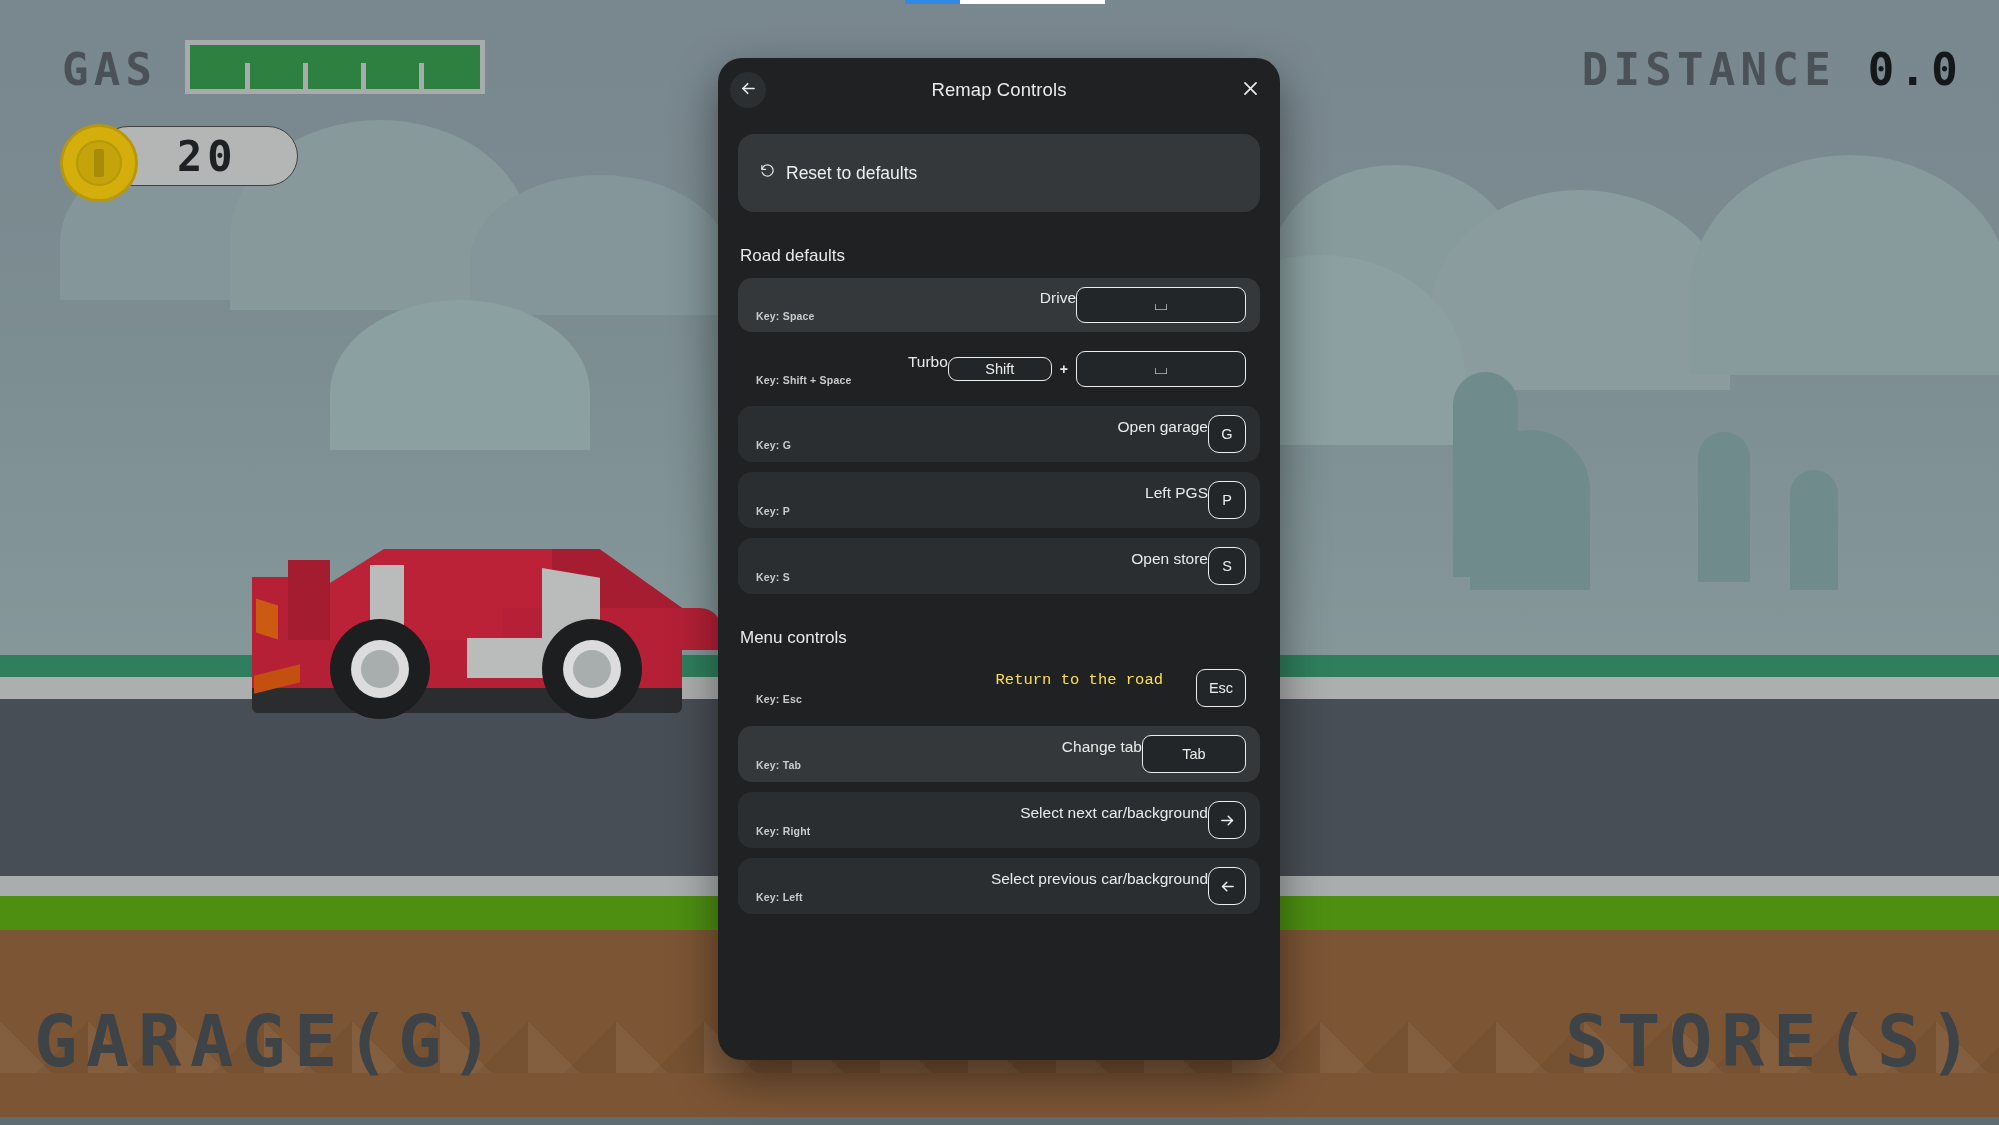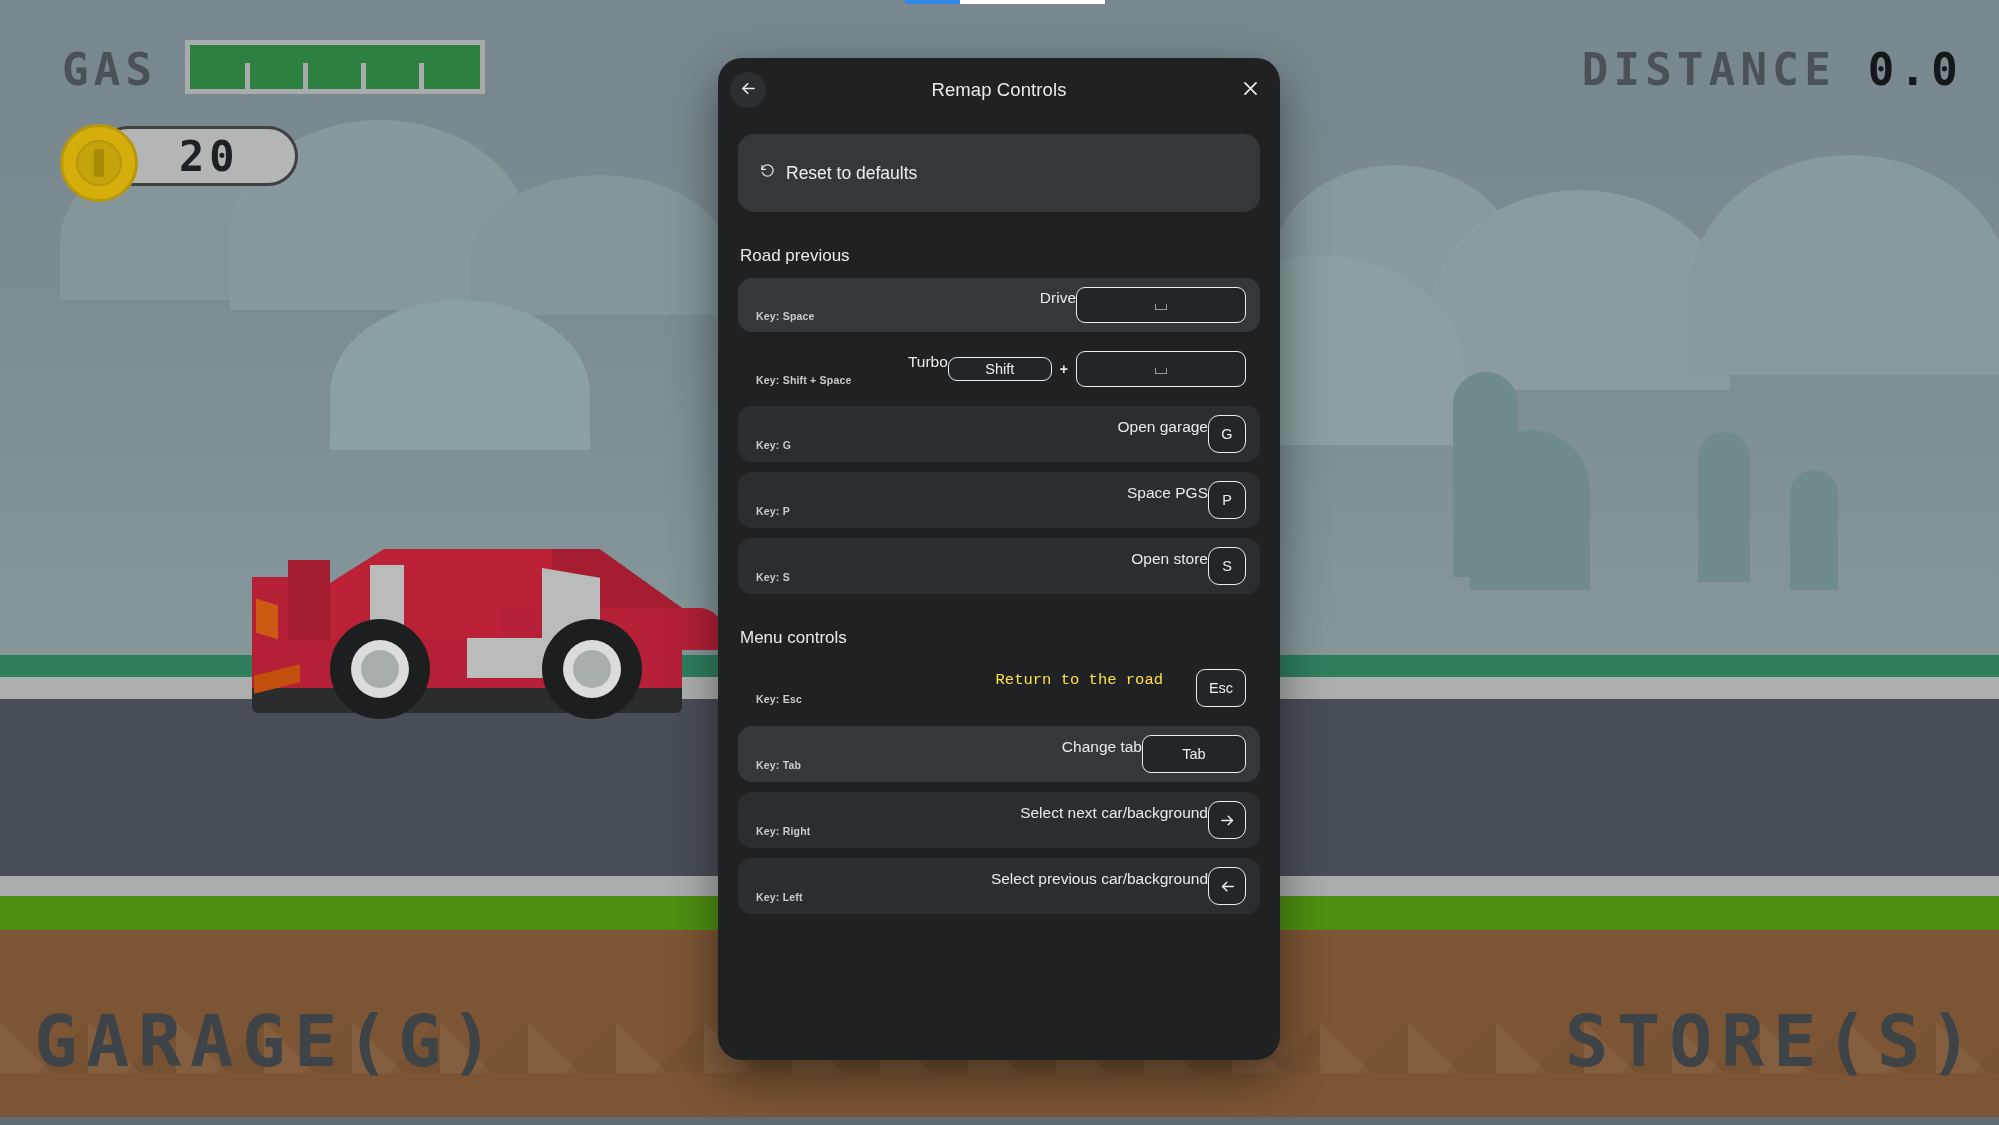--- a/index.html
+++ b/index.html
@@ -85,21 +85,21 @@
   }
   .gas-fill {
     width: 100%; height: 100%; background: #2e8040; position: relative;
   }
   .gas-tick {
     position: absolute; top: 18px; width: 5px; height: 26px; background: #a7abab;
   }
   .coin-wrap { position: absolute; left: 60px; top: 126px; height: 60px; }
   .coin-pill {
     position: absolute; left: 38px; top: 0; height: 60px; min-width: 200px;
-    background: #b3b6b5; border: 3px solid #404040; border-radius: 32px;
+    background: #b3b6b5; border: 1px solid #404040; border-radius: 32px;
     display: flex; align-items: center; padding-left: 78px; padding-right: 26px;
   }
   .coin-pill span { font-size: 42px; color: #1d2124; }
   .coin {
     position: absolute; left: 0; top: -2px; width: 78px; height: 78px;
     border-radius: 50%; background: #d4af0c; border: 3px solid #b8980a; z-index: 2;
     display: flex; align-items: center; justify-content: center;
   }
   .coin::before {
     content: ""; width: 46px; height: 46px; border-radius: 50%;
@@ -347,21 +347,21 @@
       <div class="reset-card">
         <span class="reset-ico">
           <svg width="15" height="15" viewBox="0 0 24 24" fill="none" stroke="currentColor" stroke-width="2" stroke-linecap="round" stroke-linejoin="round">
               <polyline points="3 4 3 10 9 10"></polyline>
               <path d="M3.5 15a9 9 0 1 0 2.1-9.4L3 10"></path>
             </svg>
         </span>
         <span class="reset-txt">Reset to defaults</span>
       </div>
 
-      <div class="section-title">Road previous</div>
+      <div class="section-title">Road defaults</div>
 
       <div class="row hover">
         <div class="row-text">
           <div class="row-label">Drive</div>
           <div class="row-sub">Key: Space</div>
         </div>
         <div class="row-keys">
           <div class="key wide space-glyph">⌴</div>
         </div>
       </div>
@@ -383,21 +383,21 @@
           <div class="row-label">Open garage</div>
           <div class="row-sub">Key: G</div>
         </div>
         <div class="row-keys">
           <div class="key sq">G</div>
         </div>
       </div>
 
       <div class="row card">
         <div class="row-text">
-          <div class="row-label">Space PGS</div>
+          <div class="row-label">Left PGS</div>
           <div class="row-sub">Key: P</div>
         </div>
         <div class="row-keys">
           <div class="key sq">P</div>
         </div>
       </div>
 
       <div class="row card">
         <div class="row-text">
           <div class="row-label">Open store</div>

